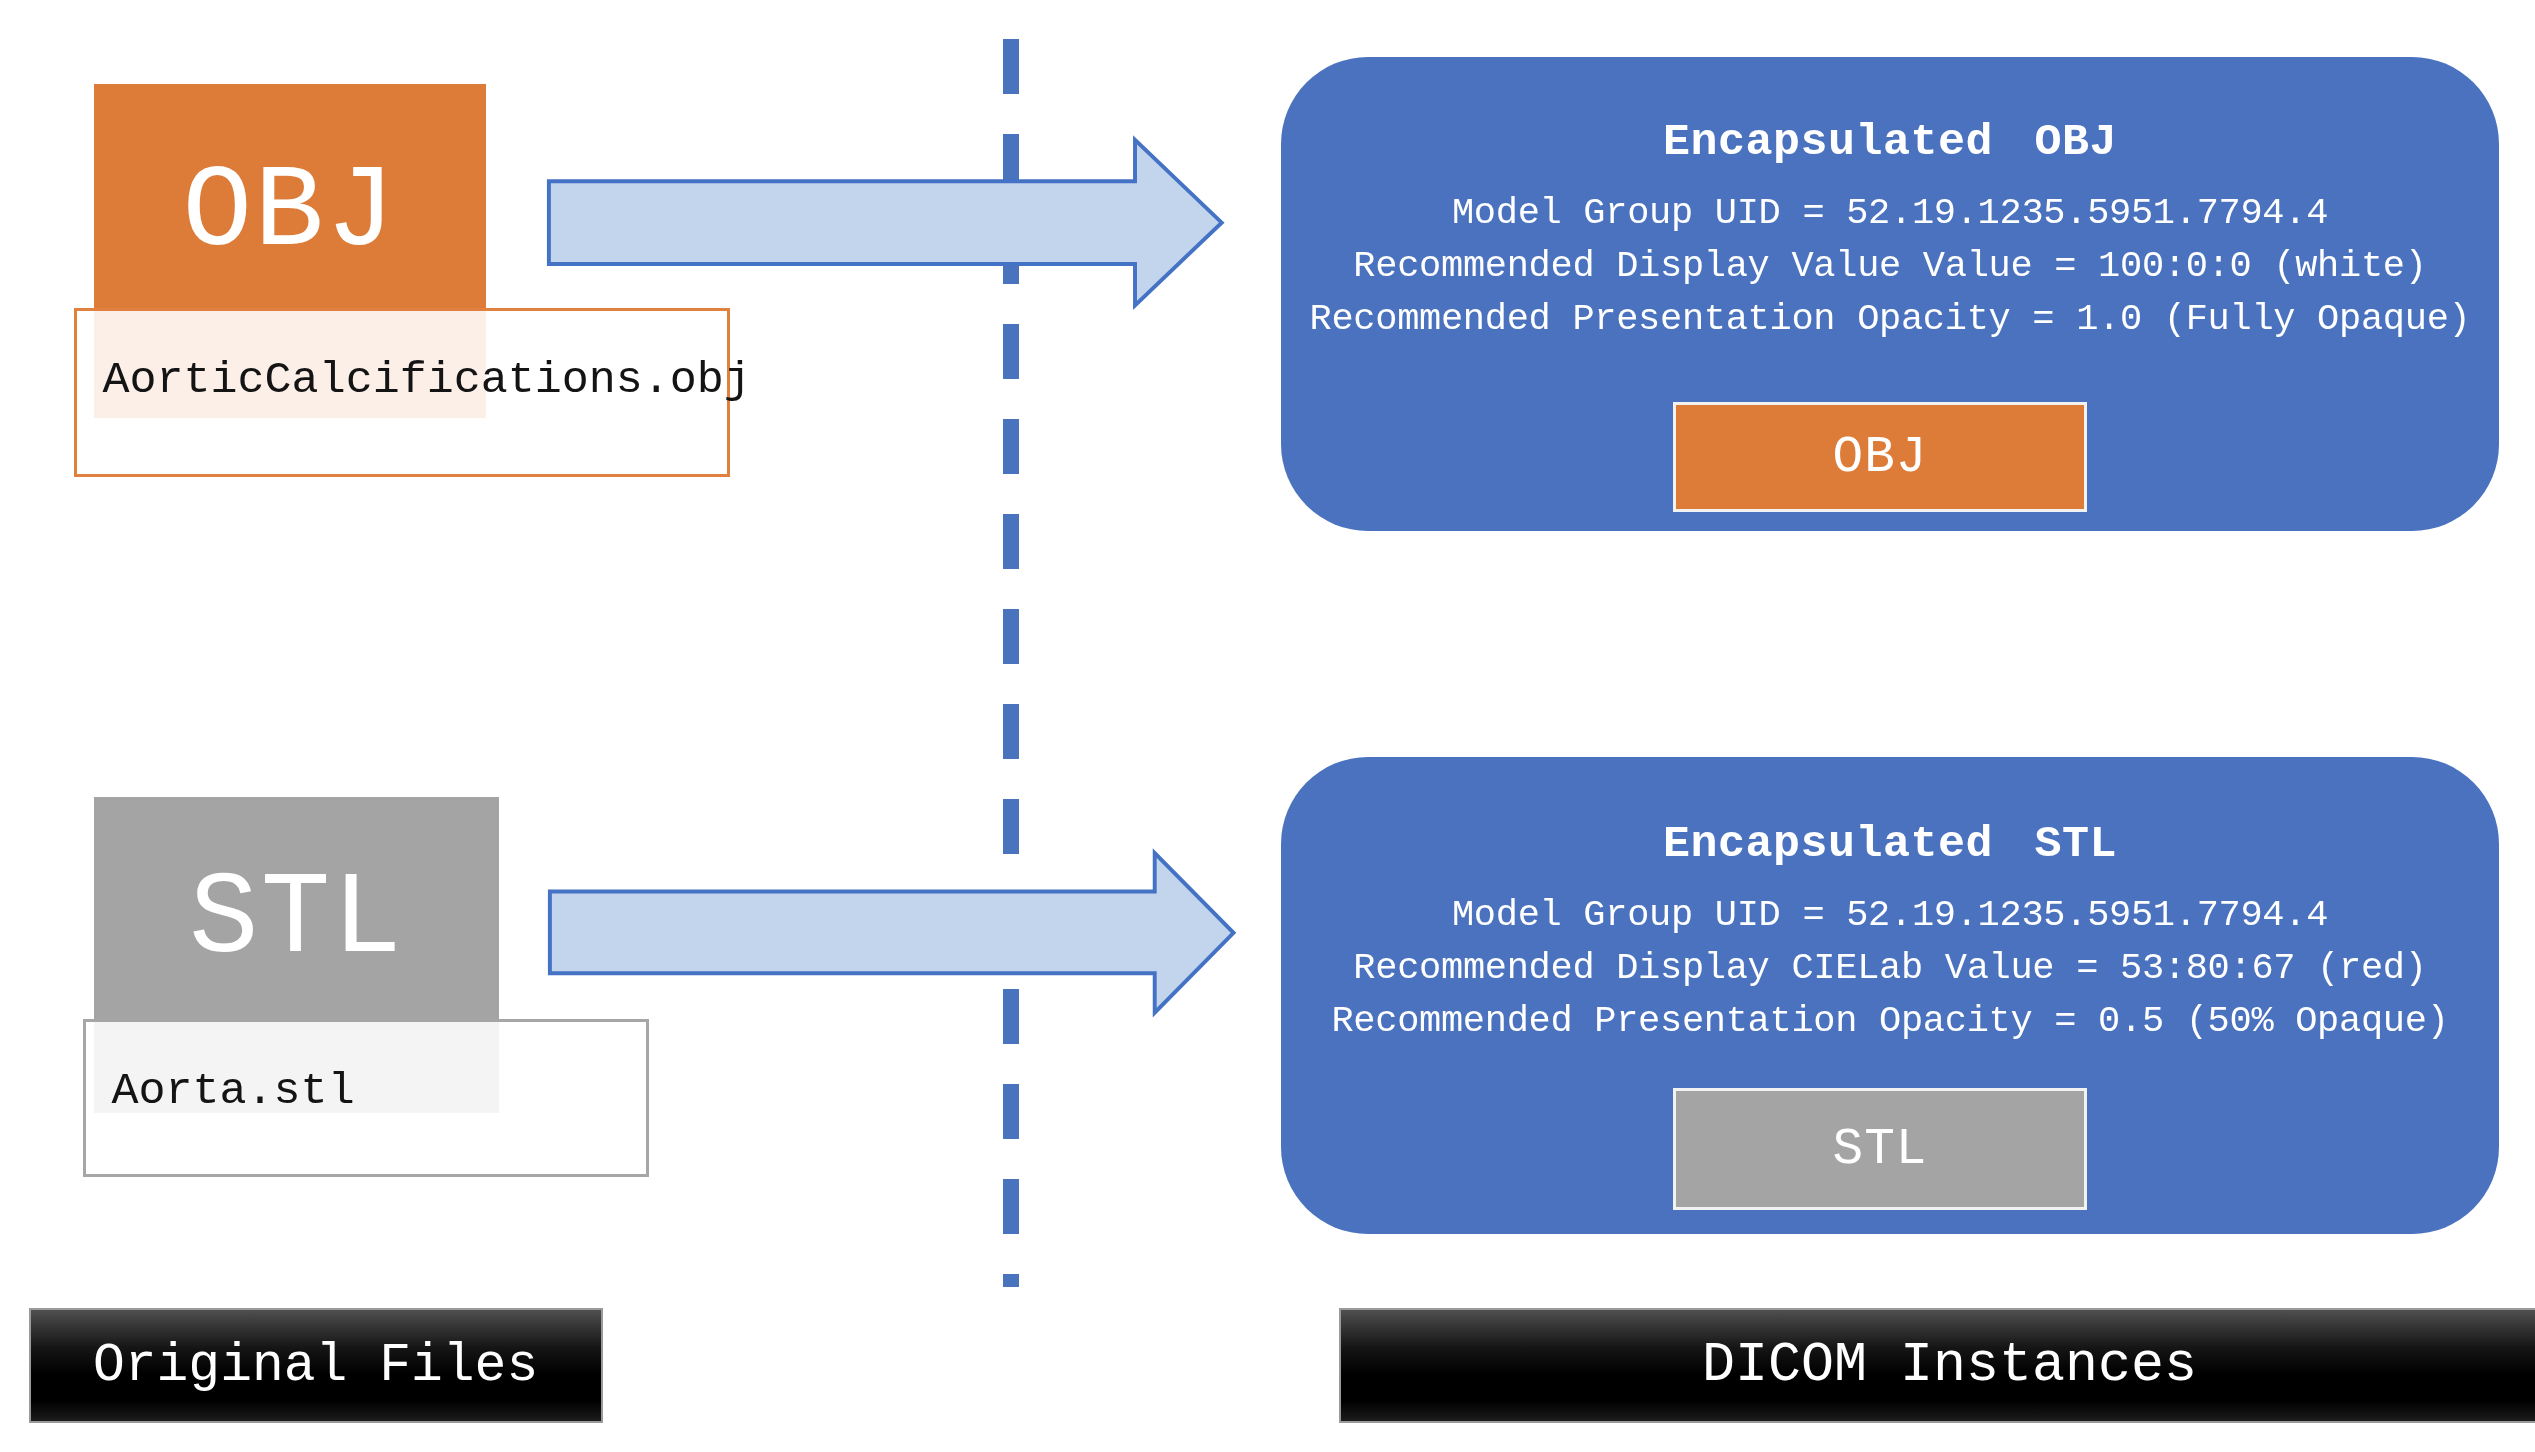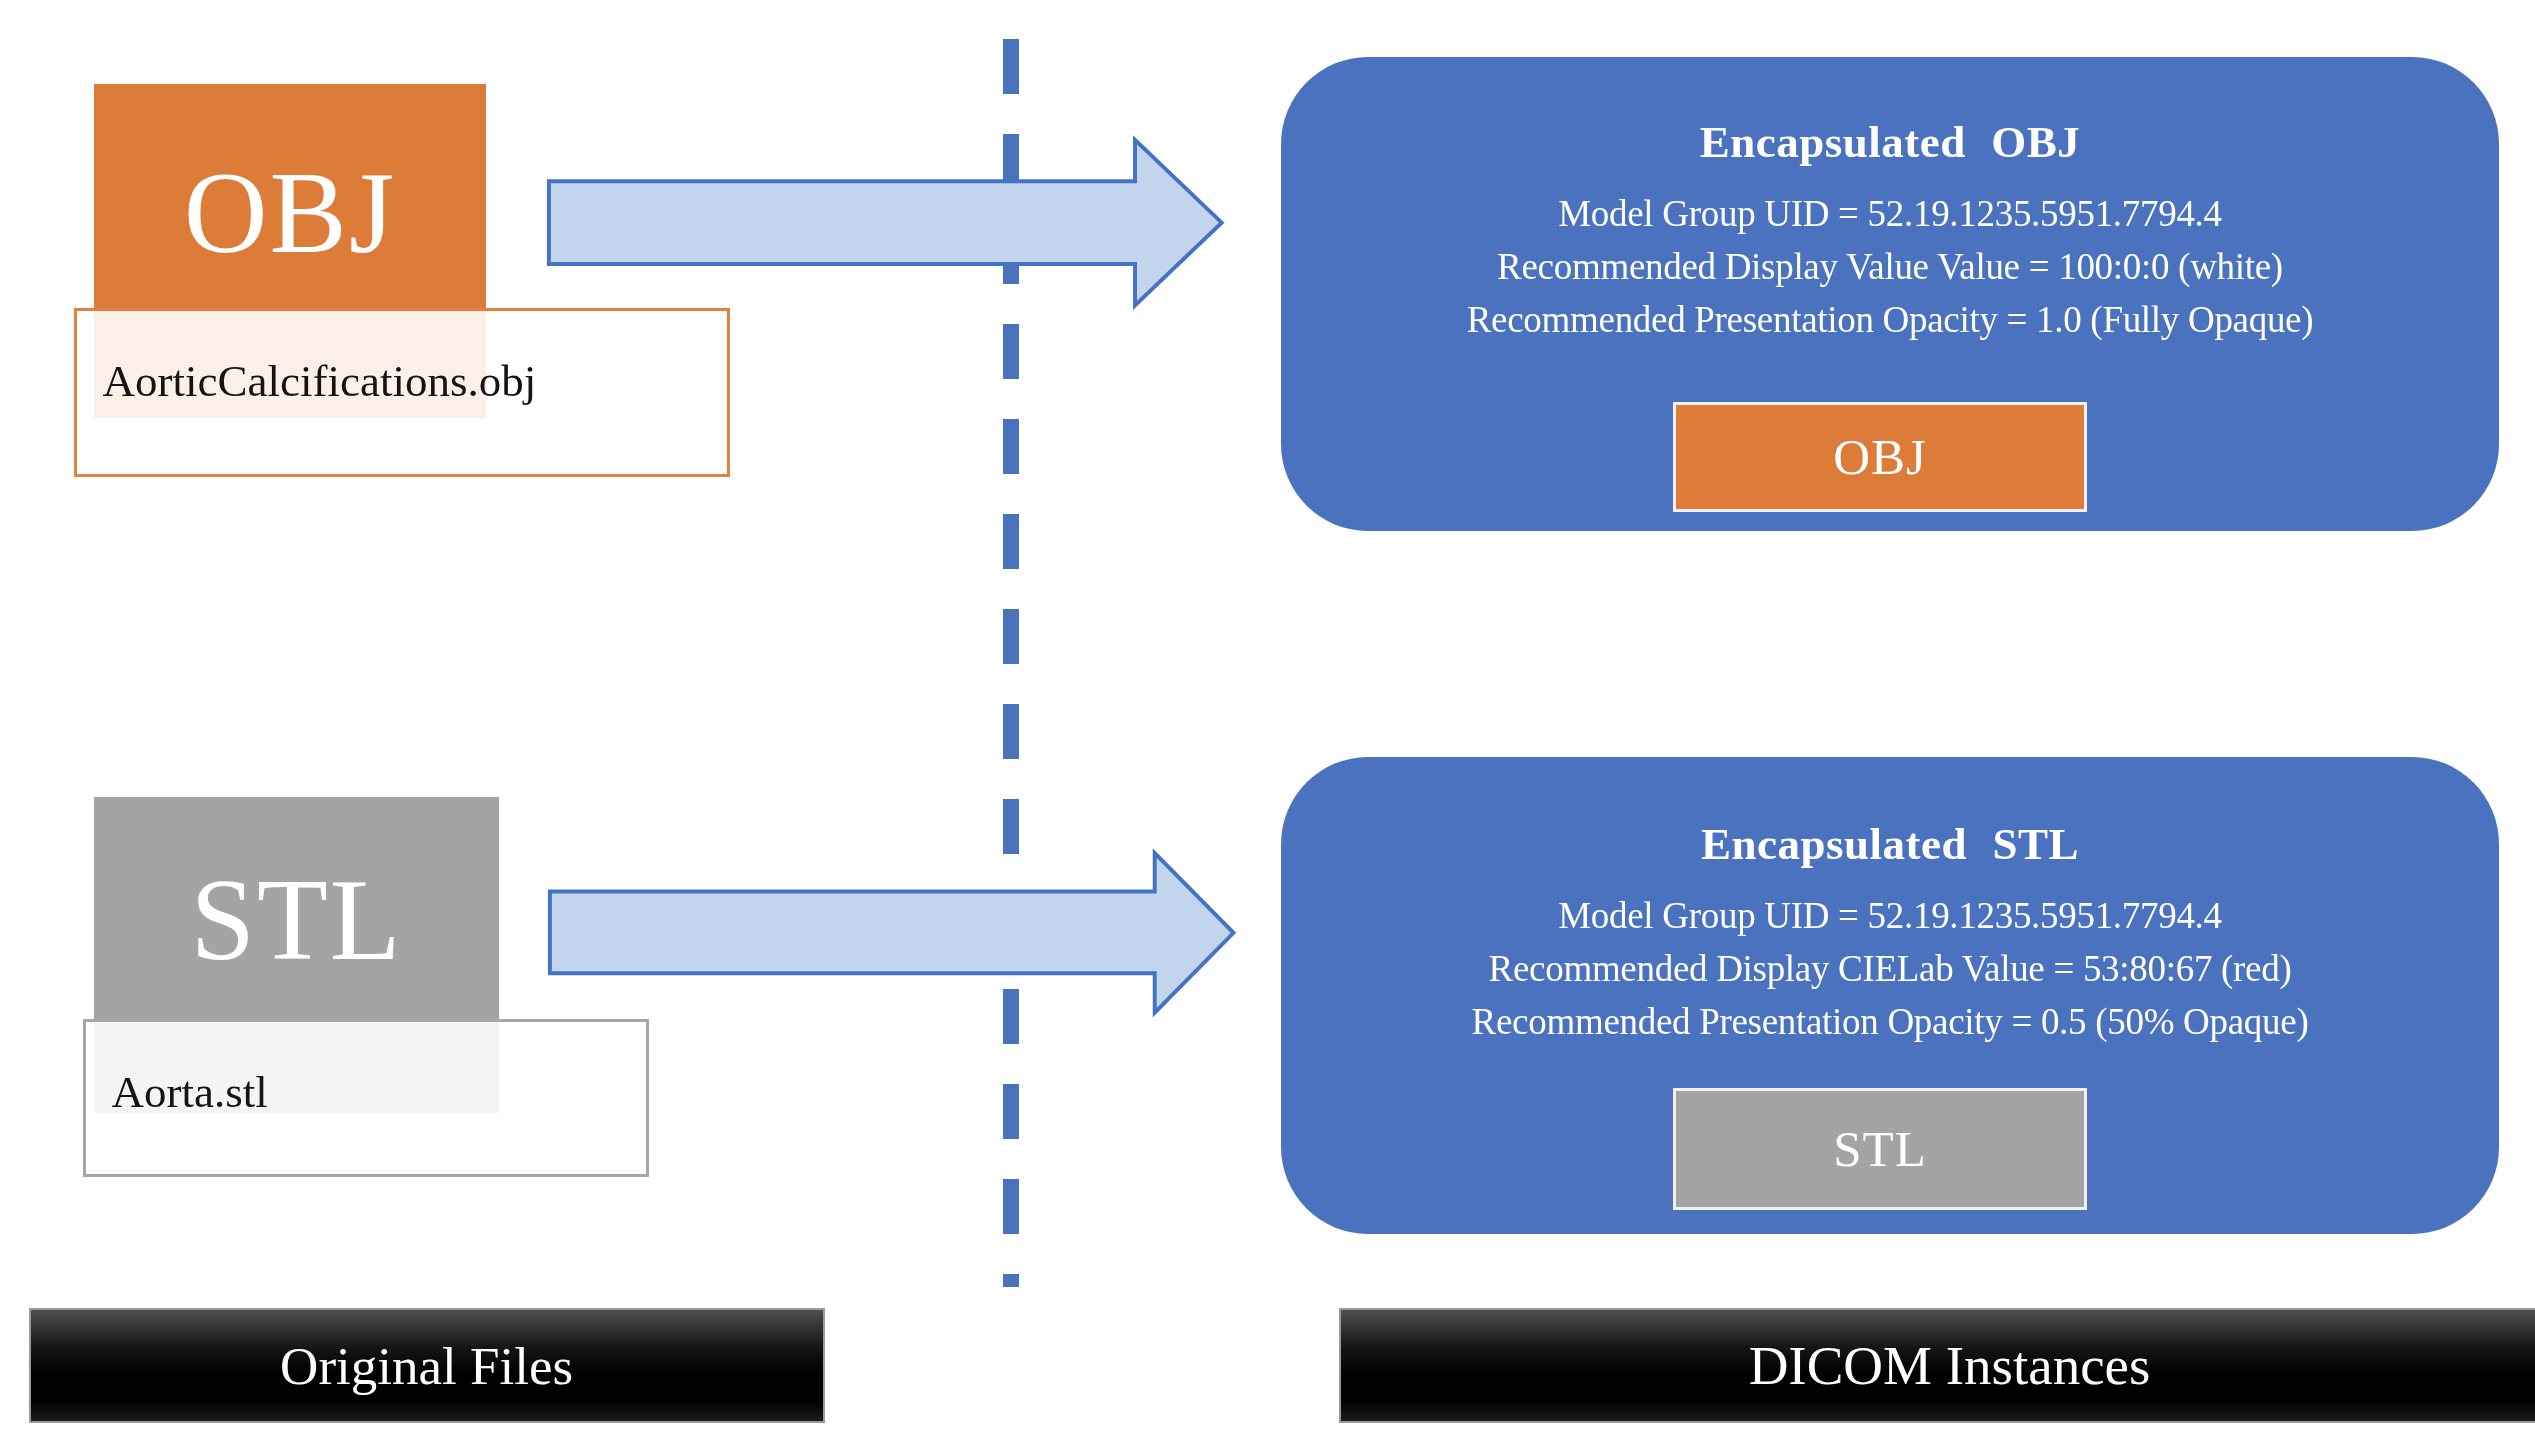--- a/index.html
+++ b/index.html
@@ -1,18 +1,18 @@
 <!DOCTYPE html>
 <html><head>
 <meta charset="utf-8">
 <style>
   html,body{margin:0;padding:0;background:#fff;}
   .canvas{
     position:relative;width:2536px;height:1452px;background:#ffffff;
-    font-family:Liberation Serif, serif;overflow:hidden;
+    font-family:Liberation Mono, monospace;overflow:hidden;
   }
   
   .src-square{position:absolute;}
   .src-square .fmt{
     position:absolute;left:0;width:100%;text-align:center;
     color:#ffffff;font-size:116px;line-height:1.15;font-weight:normal;
     letter-spacing:2px;
   }
   .obj-square{left:94px;top:84px;width:392px;height:334px;background:#dd7b38;}
   .obj-square .fmt{top:63px;}
@@ -56,21 +56,21 @@
   .chip-obj{top:345px;height:110px;background:#dd7b38;}
   .chip-stl{top:331px;height:122px;background:#a4a4a4;}
   
   .bar{
     position:absolute;top:1308px;height:115px;box-sizing:border-box;
     border:2px solid #9a9a9a;
     background:linear-gradient(180deg,#4f4f4f 0%,#151515 34%,#000000 58%,#000000 82%,#1c1c1c 100%);
     color:#ffffff;display:flex;align-items:center;justify-content:center;
     white-space:nowrap;
   }
-  .bar-left{left:28.6px;width:796px;font-size:53px;}
+  .bar-left{left:28.6px;width:574px;font-size:53px;}
   .bar-right{left:1339px;width:1221px;font-size:55px;}
 </style>
 </head>
 <body>
 
 <div class="canvas">
 
   <div class="src-square obj-square">
     <span class="fmt">OBJ</span>
   </div>

